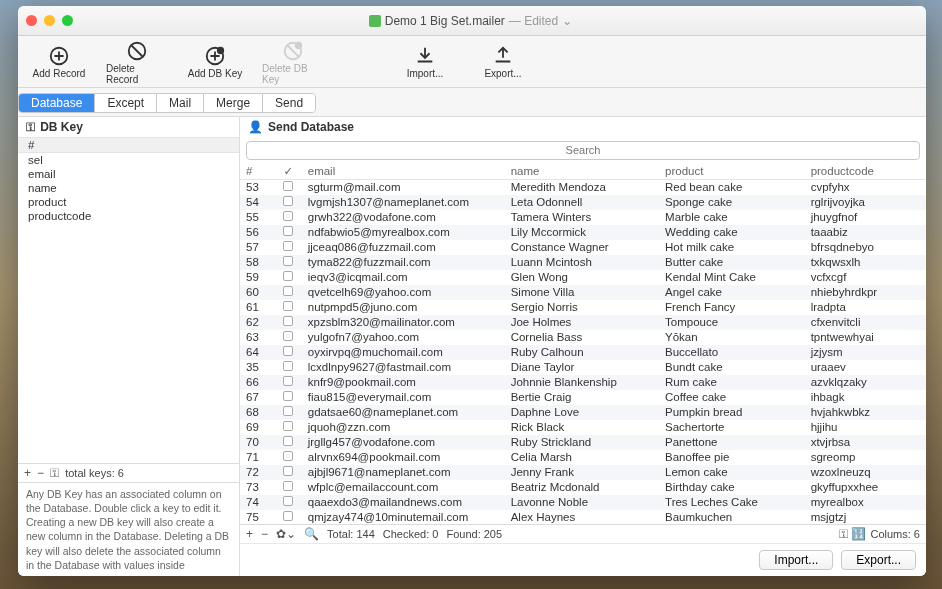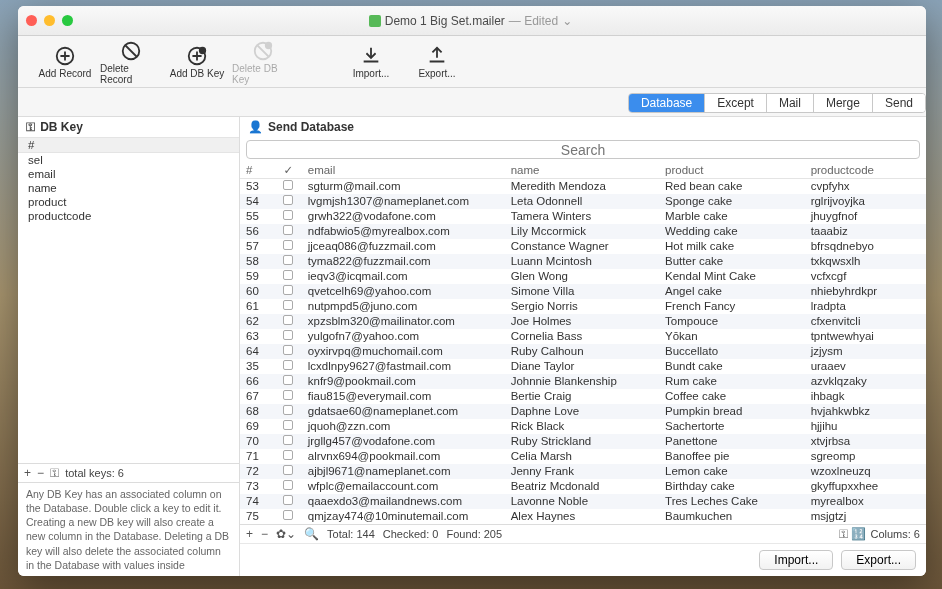--- a/index.html
+++ b/index.html
@@ -4,42 +4,42 @@
 <style>
 * { box-sizing: border-box; margin: 0; padding: 0; font-family: -apple-system, "Helvetica Neue", Arial, sans-serif; }
 body { background: linear-gradient(180deg, #8aa3b8 0%, #a8956f 50%, #6b5539 100%); width: 942px; height: 589px; overflow: hidden; position: relative; }
 .window { position: absolute; left: 18px; top: 6px; width: 908px; height: 570px; background: #f6f6f6; border-radius: 6px; box-shadow: 0 12px 40px rgba(0,0,0,0.4); display: flex; flex-direction: column; overflow: hidden; }
 .titlebar { height: 30px; display: flex; align-items: center; padding: 0 8px; border-bottom: 1px solid #d0d0d0; background: linear-gradient(#f9f9f9,#ececec); }
 .traffic { display: flex; gap: 7px; }
 .dot { width: 11px; height: 11px; border-radius: 50%; }
 .red { background: #ff5f57; } .yellow { background: #ffbd2e; } .green { background: #28c940; }
 .title-center { flex: 1; text-align: center; font-size: 12px; color: #4a4a4a; display:flex; align-items:center; justify-content:center; gap:4px;}
 .title-center .edited { color: #999; }
-.toolbar { height: 52px; display: flex; align-items: center; padding: 4px 16px; gap: 4px; border-bottom: 1px solid #d8d8d8; }
+.toolbar { height: 52px; display: flex; align-items: center; padding: 4px 10px; gap: 16px; border-bottom: 1px solid #d8d8d8; }
 .tool-btn { display: flex; flex-direction: column; align-items: center; width: 62px; font-size: 10px; color: #333; cursor: default; }
 .tool-btn .icon { width: 24px; height: 24px; display:flex; align-items:center; justify-content:center;}
 .tool-btn.disabled { opacity: 0.4; }
 .tool-gap { width: 38px; }
-.segmented { display: flex; justify-content: flex-end; padding: 5px 0 3px; border-bottom: 1px solid #dcdcdc; }
+.segmented { display: flex; justify-content: flex-start; padding: 5px 0 3px; border-bottom: 1px solid #dcdcdc; }
 .seg-group { display: flex; border: 1px solid #c8c8c8; border-radius: 4px; overflow: hidden; background:#fff;}
 .seg-btn { font-size: 12px; padding: 2px 12px; border-right: 1px solid #c8c8c8; background: #fff; color:#333;}
 .seg-btn:last-child { border-right: none; }
 .seg-btn.active { background: #3b8ded; color: #fff; }
 .body-area { flex: 1; display: flex; overflow: hidden; }
 .sidebar { width: 222px; border-right: 1px solid #dcdcdc; display: flex; flex-direction: column; background: #fff; }
 .side-head { font-size: 12px; font-weight: 600; padding: 3px 8px; display:flex; align-items:center; gap:5px; color:#333;}
 .side-list { flex: 1; overflow: auto; background:#fff;}
 .side-row { font-size: 11.5px; padding: 1px 10px; color:#333;}
 .side-row.head-row { background: #f0f0f0; border-top:1px solid #e4e4e4; border-bottom:1px solid #e4e4e4;}
 .side-foot { border-top: 1px solid #dcdcdc; display:flex; align-items:center; font-size:11px; padding:2px 6px; gap:6px; color:#444;}
 .side-hint { font-size: 10.5px; color: #666; padding: 4px 8px; line-height: 1.35; border-top:1px solid #dcdcdc;}
 .main { flex: 1; display: flex; flex-direction: column; overflow:hidden; background:#fff;}
 .main-head { font-size: 12px; font-weight: 600; padding: 3px 8px; display:flex; align-items:center; gap:5px; color:#333;}
 .search-wrap { padding: 3px 6px; }
-.search { width: 100%; border: 1px solid #c8c8c8; border-radius: 4px; height: 19px; font-size: 14px; text-align: center; color:#888; background:#fff;}
+.search { width: 100%; border: 1px solid #c8c8c8; border-radius: 4px; height: 19px; font-size: 11px; text-align: center; color:#888; background:#fff;}
 .table-wrap { flex:1; overflow: auto; position: relative;}
 table { border-collapse: collapse; width: 100%; font-size: 11.5px; table-layout: fixed;}
 thead th { text-align: left; font-weight: 400; color: #666; padding: 1px 6px; background:#fff; border-bottom:1px solid #e4e4e4; position:sticky; top:0;}
 tbody td { padding: 0 6px; color: #333; white-space: nowrap; overflow:hidden; text-overflow:ellipsis; line-height:15px; height:15px;}
 tbody tr:nth-child(even) td { background: #f4f6fa; }
 col.c-num{width:34px;} col.c-chk{width:22px;} col.c-em{width:184px;} col.c-nm{width:140px;} col.c-pr{width:132px;} col.c-pc{width:110px;}
 .chkbox{display:inline-block;width:10px;height:10px;border:1px solid #aaa;border-radius:2px;background:#fff;}
 .main-foot1 { border-top:1px solid #dcdcdc; display:flex; align-items:center; font-size:11px; padding:2px 6px; gap:8px; color:#444;}
 .main-foot1 .right { margin-left:auto; display:flex; align-items:center; gap:4px;}
 .main-foot2 { display:flex; justify-content:flex-end; gap:8px; padding:6px 10px; border-top:1px solid #e8e8e8;}

